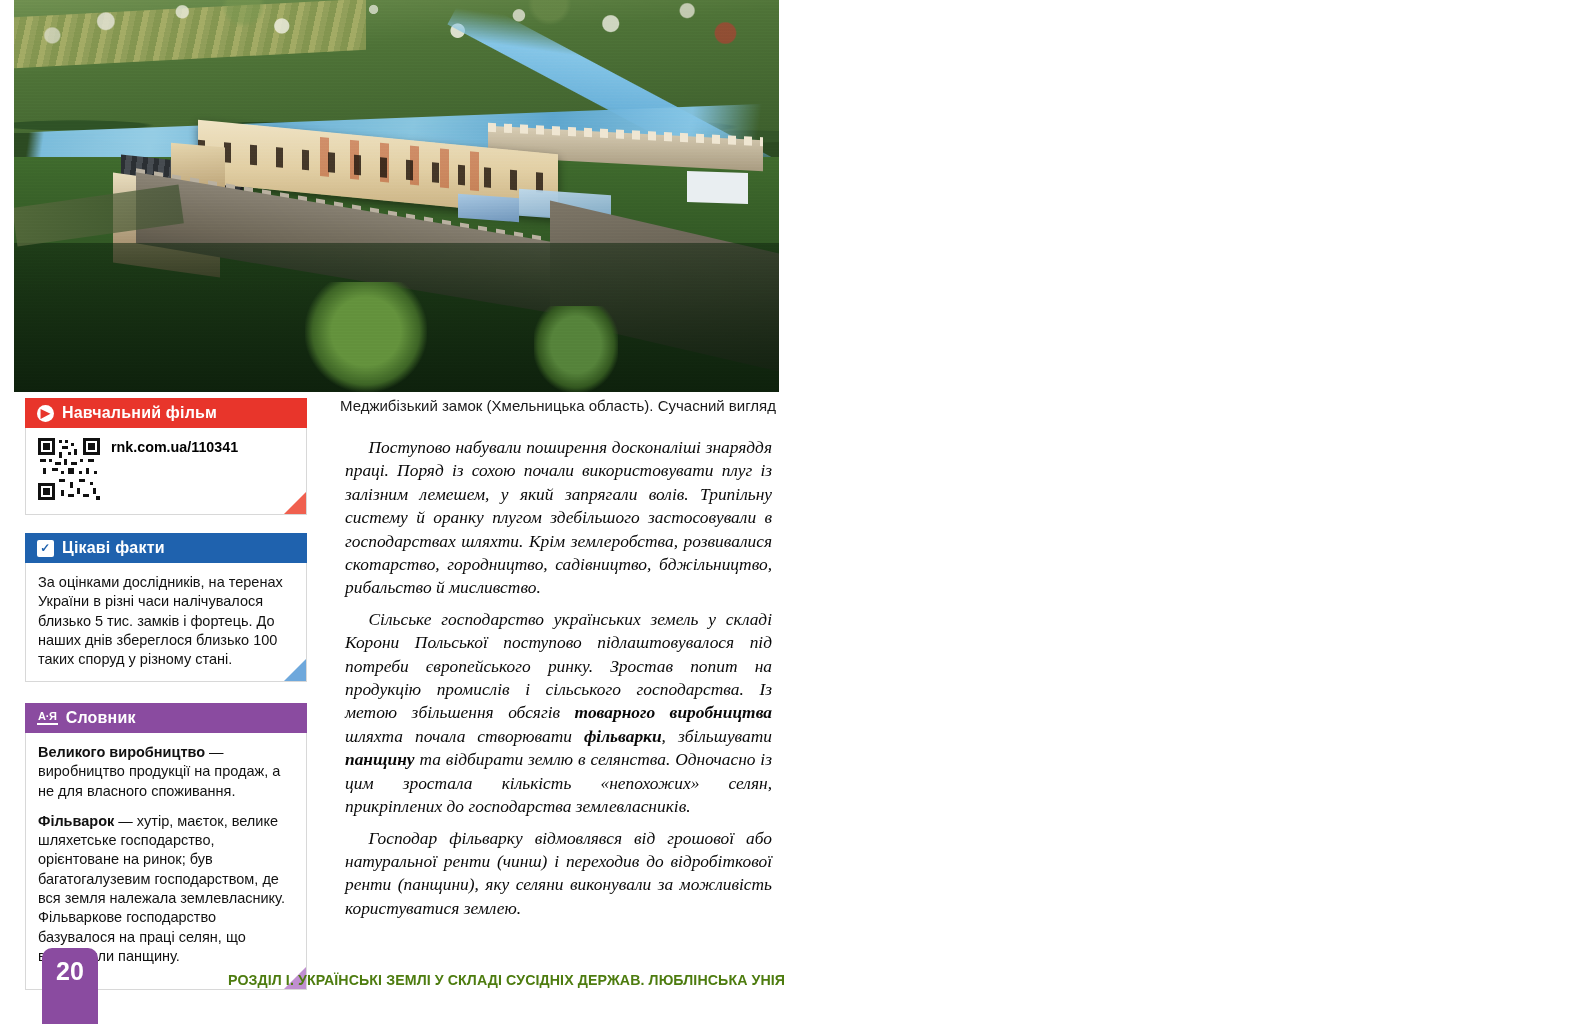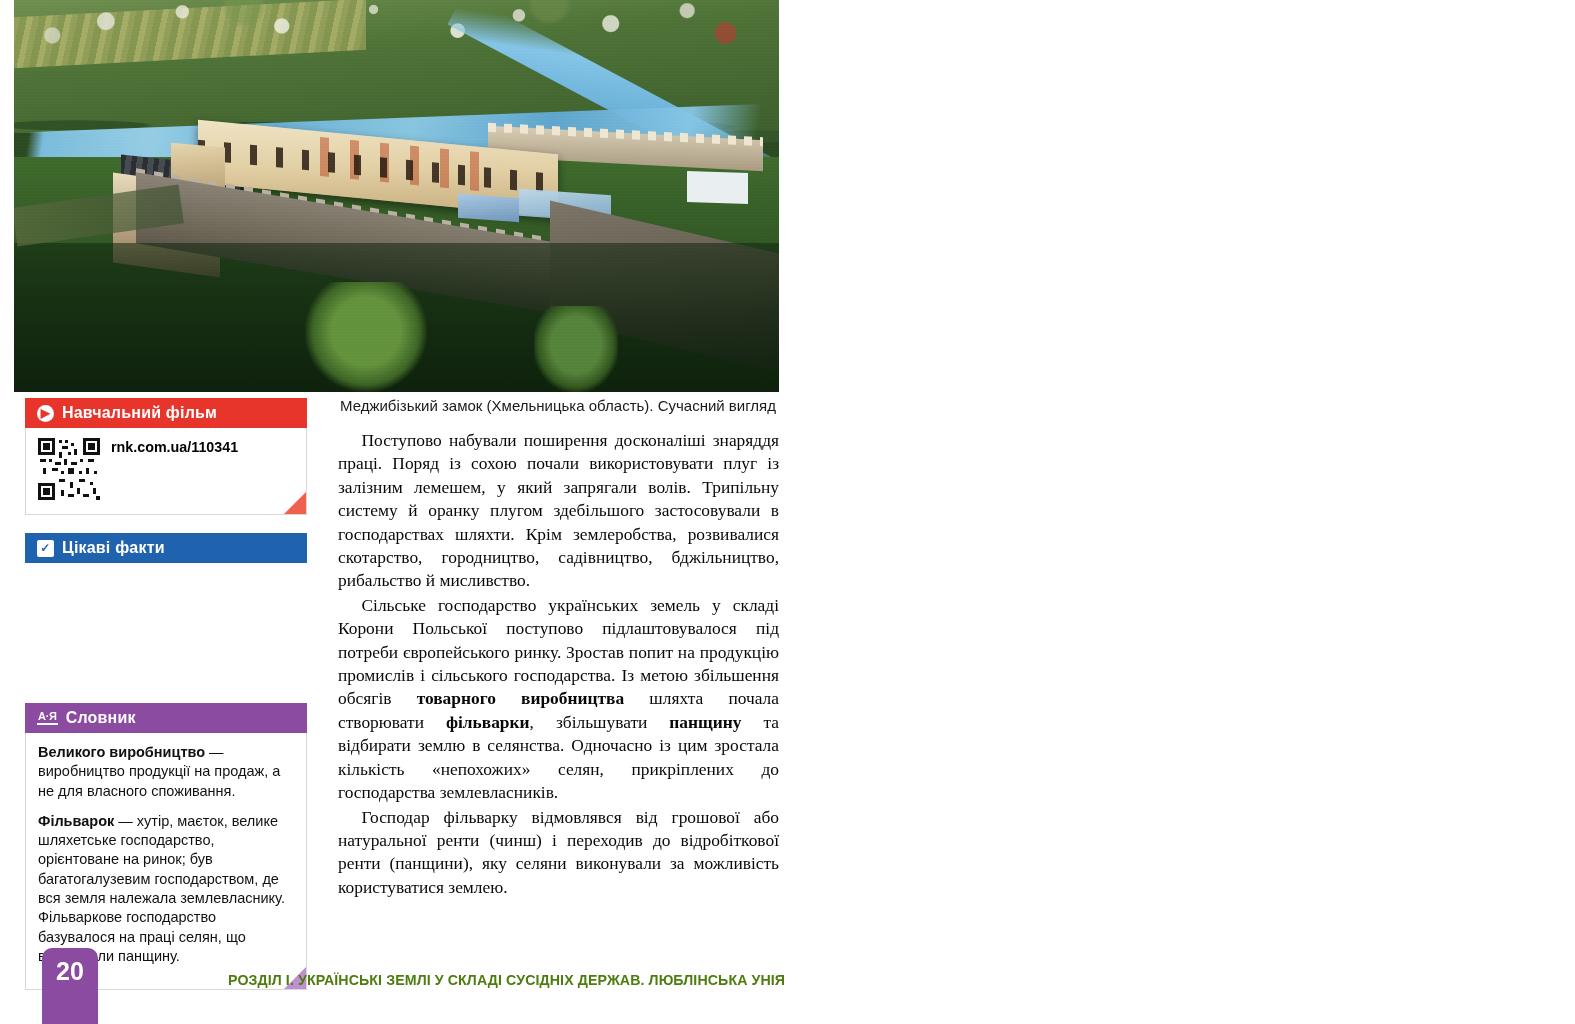--- a/index.html
+++ b/index.html
@@ -173,21 +173,21 @@
   
   .col{
     position:absolute;
     font-family:"Liberation Serif", serif;
     font-size:17.4px;
     line-height:1.345;
     text-align:justify;
     color:#080808;
     hyphens:manual;
   }
-  .col p{margin:1px;text-indent:1.35em;}
+  .col p{margin:8px;text-indent:1.35em;font-style:italic;}
   .col b{font-weight:bold;}
   #col-left{left:337px;top:428px;width:443px;height:512px;}
 
   
   .pagenum{
     position:absolute;bottom:0;width:56px;height:76px;
     background:#8a4ba0;color:#fff;
     font-size:25px;font-weight:bold;
     display:flex;align-items:flex-start;justify-content:center;
     padding-top:9px;box-sizing:border-box;
@@ -289,20 +289,24 @@
         </div>
         <span class="corner"></span>
       </div>
     </div>
 
     <div class="sbox" id="facts-box">
       <div class="sbox-head">
         <span class="hdr-ico ico-sq" style="background:#fff;color:#1f62ae;font-size:12px;">✓</span>
         <span>Цікаві факти</span>
       </div>
+      <div class="sbox-body">
+        <span>За оцінками дослідників, на теренах України в різні часи налічувалося близько 5 тис. замків і фортець. До наших днів збереглося близько 100 таких споруд у різному стані.</span>
+        <span class="corner"></span>
+      </div>
     </div>
 
     <div class="sbox" id="gloss-left">
       <div class="sbox-head">
         <span class="hdr-ico ico-az">А·Я</span>
         <span>Словник</span>
       </div>
       <div class="sbox-body">
         <p class="gloss-p">
           <span class="term">Великого виробництво</span><span> — виробництво продукції на продаж, а не для власного споживання.</span>

